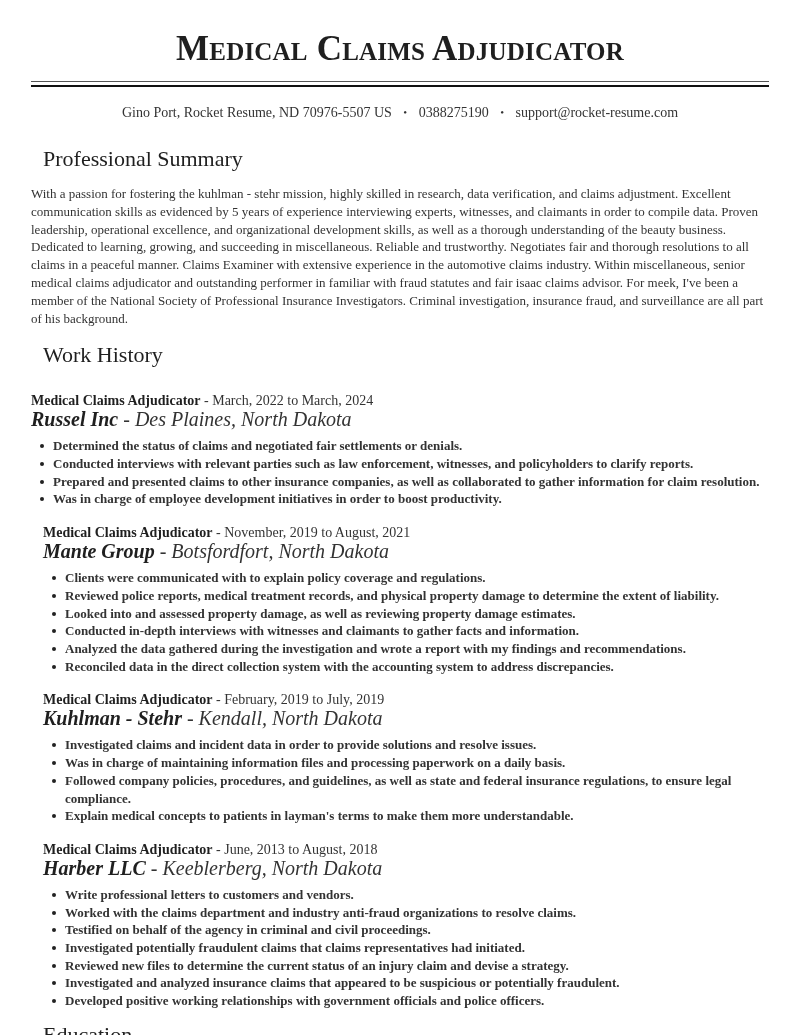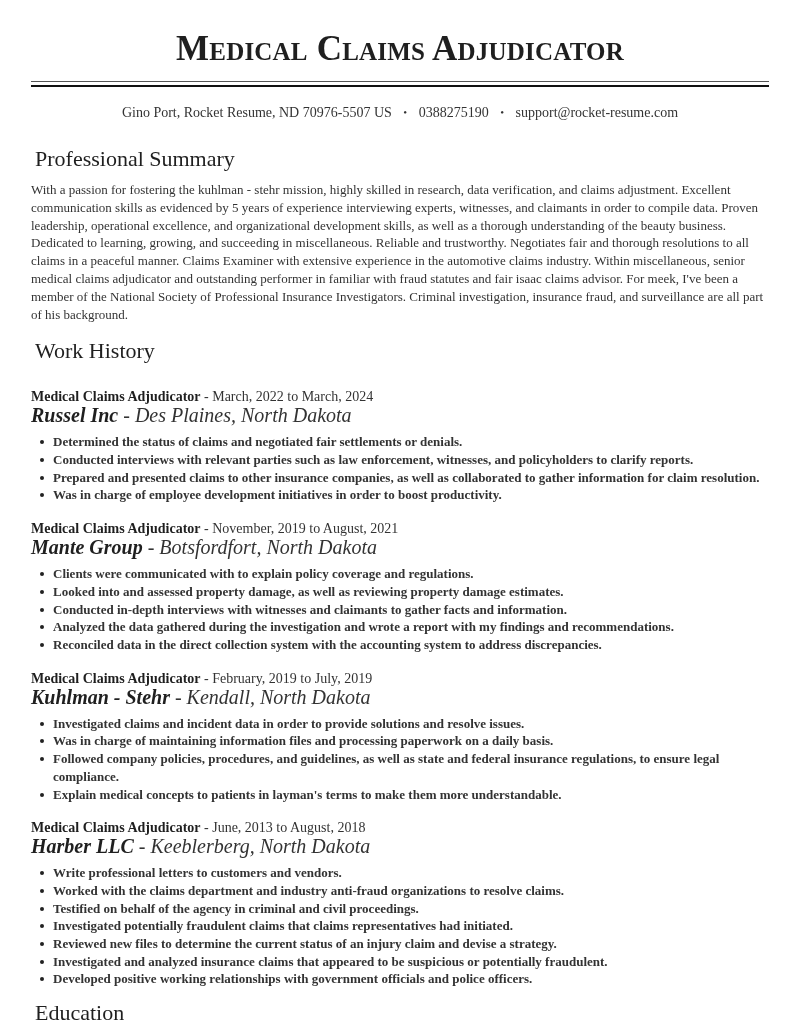--- a/index.html
+++ b/index.html
@@ -51,35 +51,35 @@
     .contact .sep {
       display: inline-block;
       margin: 0 8px;
       font-size: 11px;
       vertical-align: 1px;
     }
     .section-title {
       font-size: 22px;
       font-weight: normal;
       color: #1f1f1f;
-      margin: 4px;
+      margin: 12px;
       line-height: 28px;
     }
     .summary-title { margin-top: 23px; }
     .summary-text {
       font-size: 13px;
       line-height: 17.8px;
       color: #333333;
       margin: 8px 0 0 0;
     }
     .work-title { margin-top: 14px; }
     .job {
       margin-top: 22px;
     }
-    .job + .job { margin-top: 15px; }
+    .job + .job { margin-top: 15px; margin-left: 12px; }
     .job-line {
       font-size: 14px;
       line-height: 19px;
       color: #333333;
     }
     .job-line .title {
       font-weight: bold;
       color: #1f1f1f;
     }
     .company-line {
@@ -158,20 +158,21 @@
 
   <div class="job">
     <div class="job-line">
       <span class="title">Medical Claims Adjudicator</span><span> - November, 2019 to August, 2021</span>
     </div>
     <div class="company-line">
       <span class="company">Mante Group</span><span> - Botsfordfort, North Dakota</span>
     </div>
     <ul class="bullets">
       <li>Clients were communicated with to explain policy coverage and regulations.</li>
+      <li>Reviewed police reports, medical treatment records, and physical property damage to determine the extent of liability.</li>
       <li>Looked into and assessed property damage, as well as reviewing property damage estimates.</li>
       <li>Conducted in-depth interviews with witnesses and claimants to gather facts and information.</li>
       <li>Analyzed the data gathered during the investigation and wrote a report with my findings and recommendations.</li>
       <li>Reconciled data in the direct collection system with the accounting system to address discrepancies.</li>
     </ul>
   </div>
 
   <div class="job">
     <div class="job-line">
       <span class="title">Medical Claims Adjudicator</span><span> - February, 2019 to July, 2019</span>

